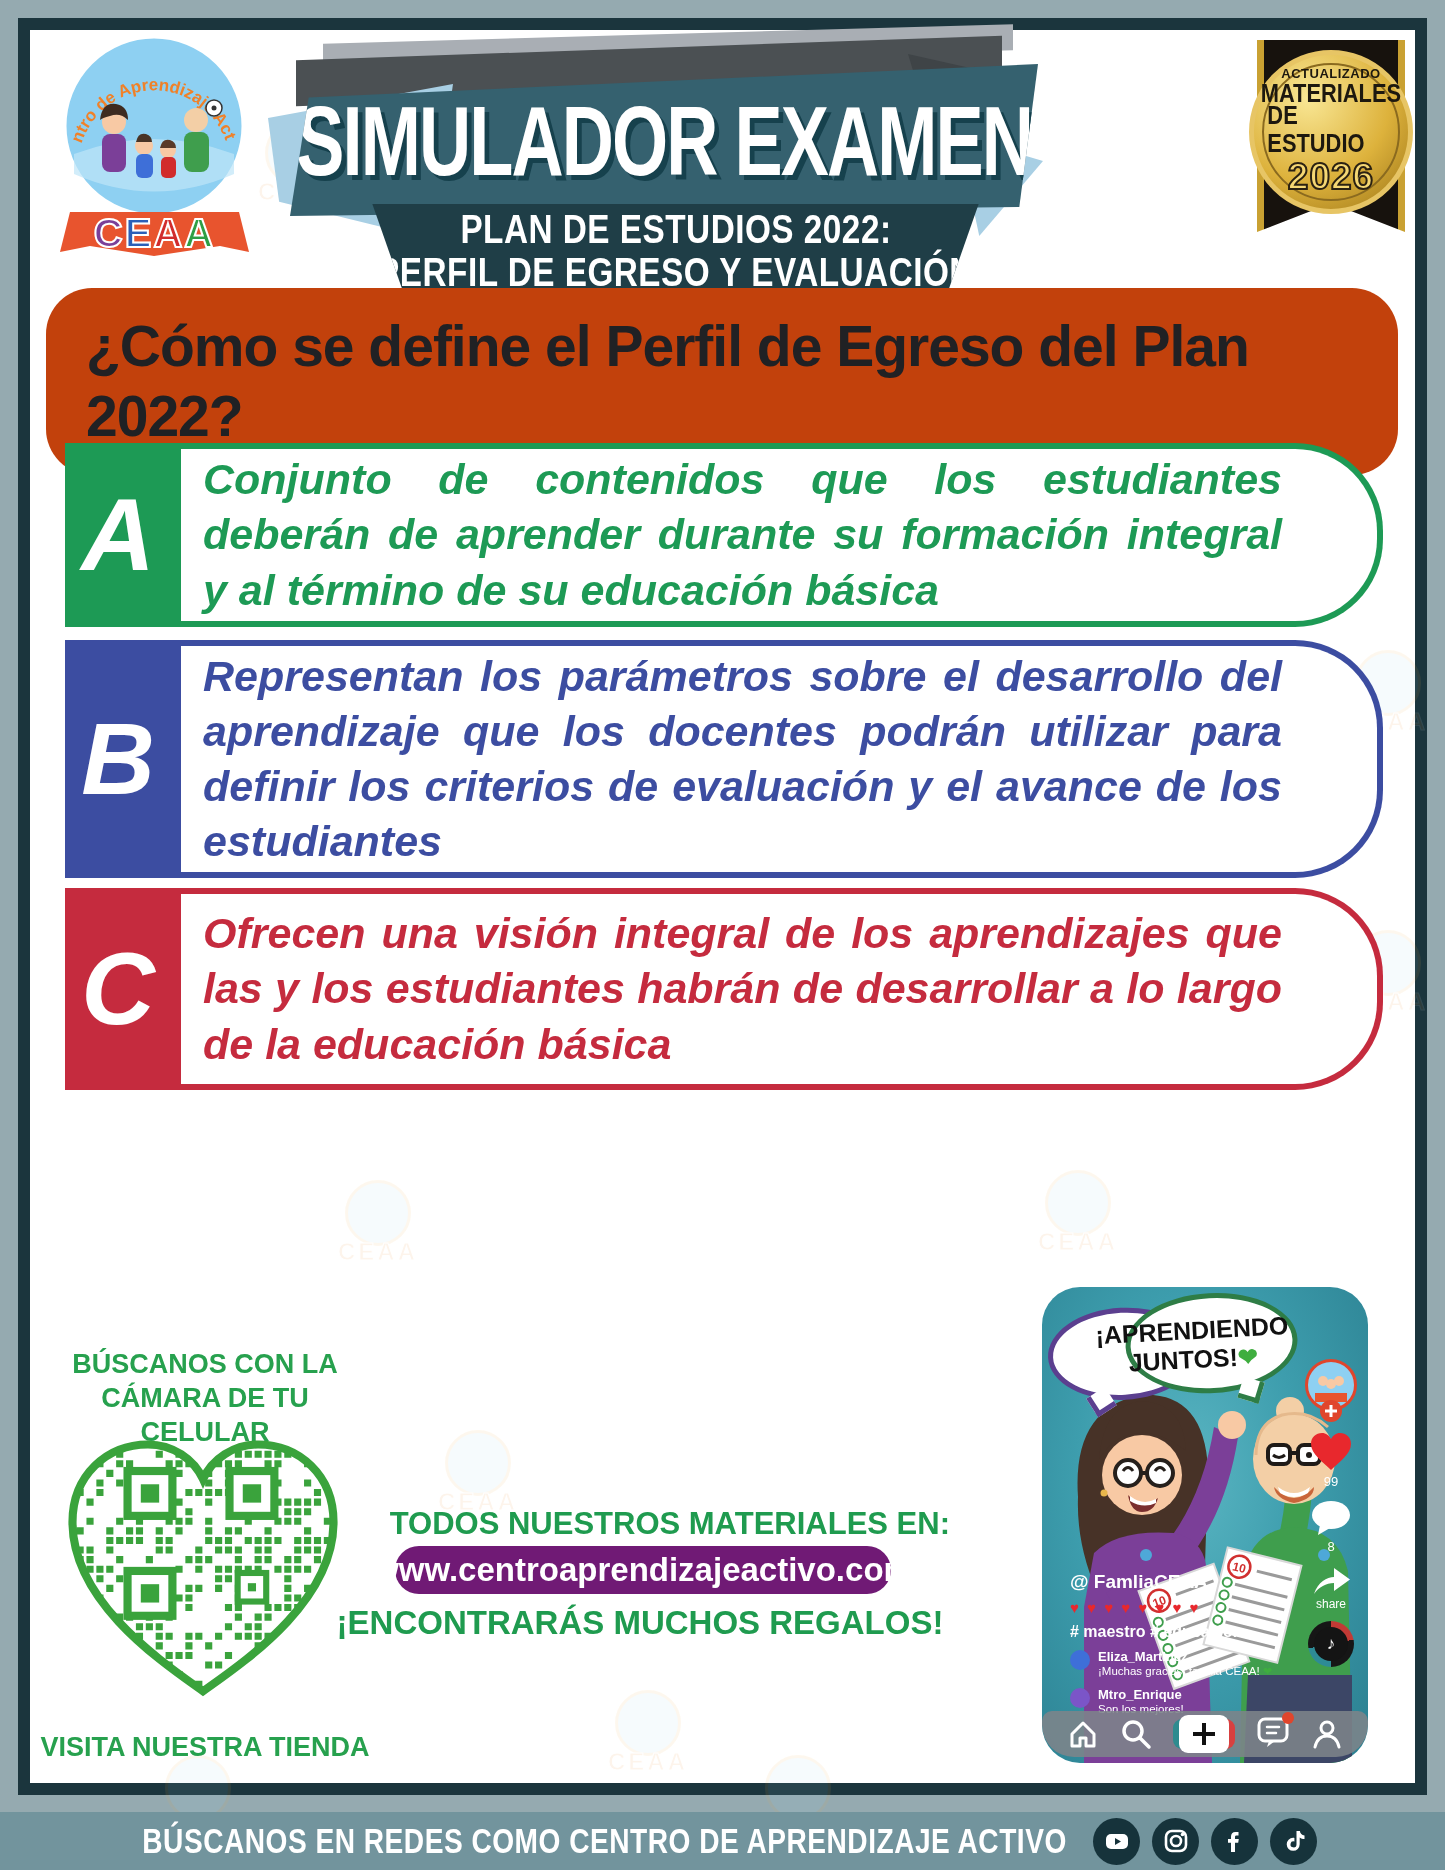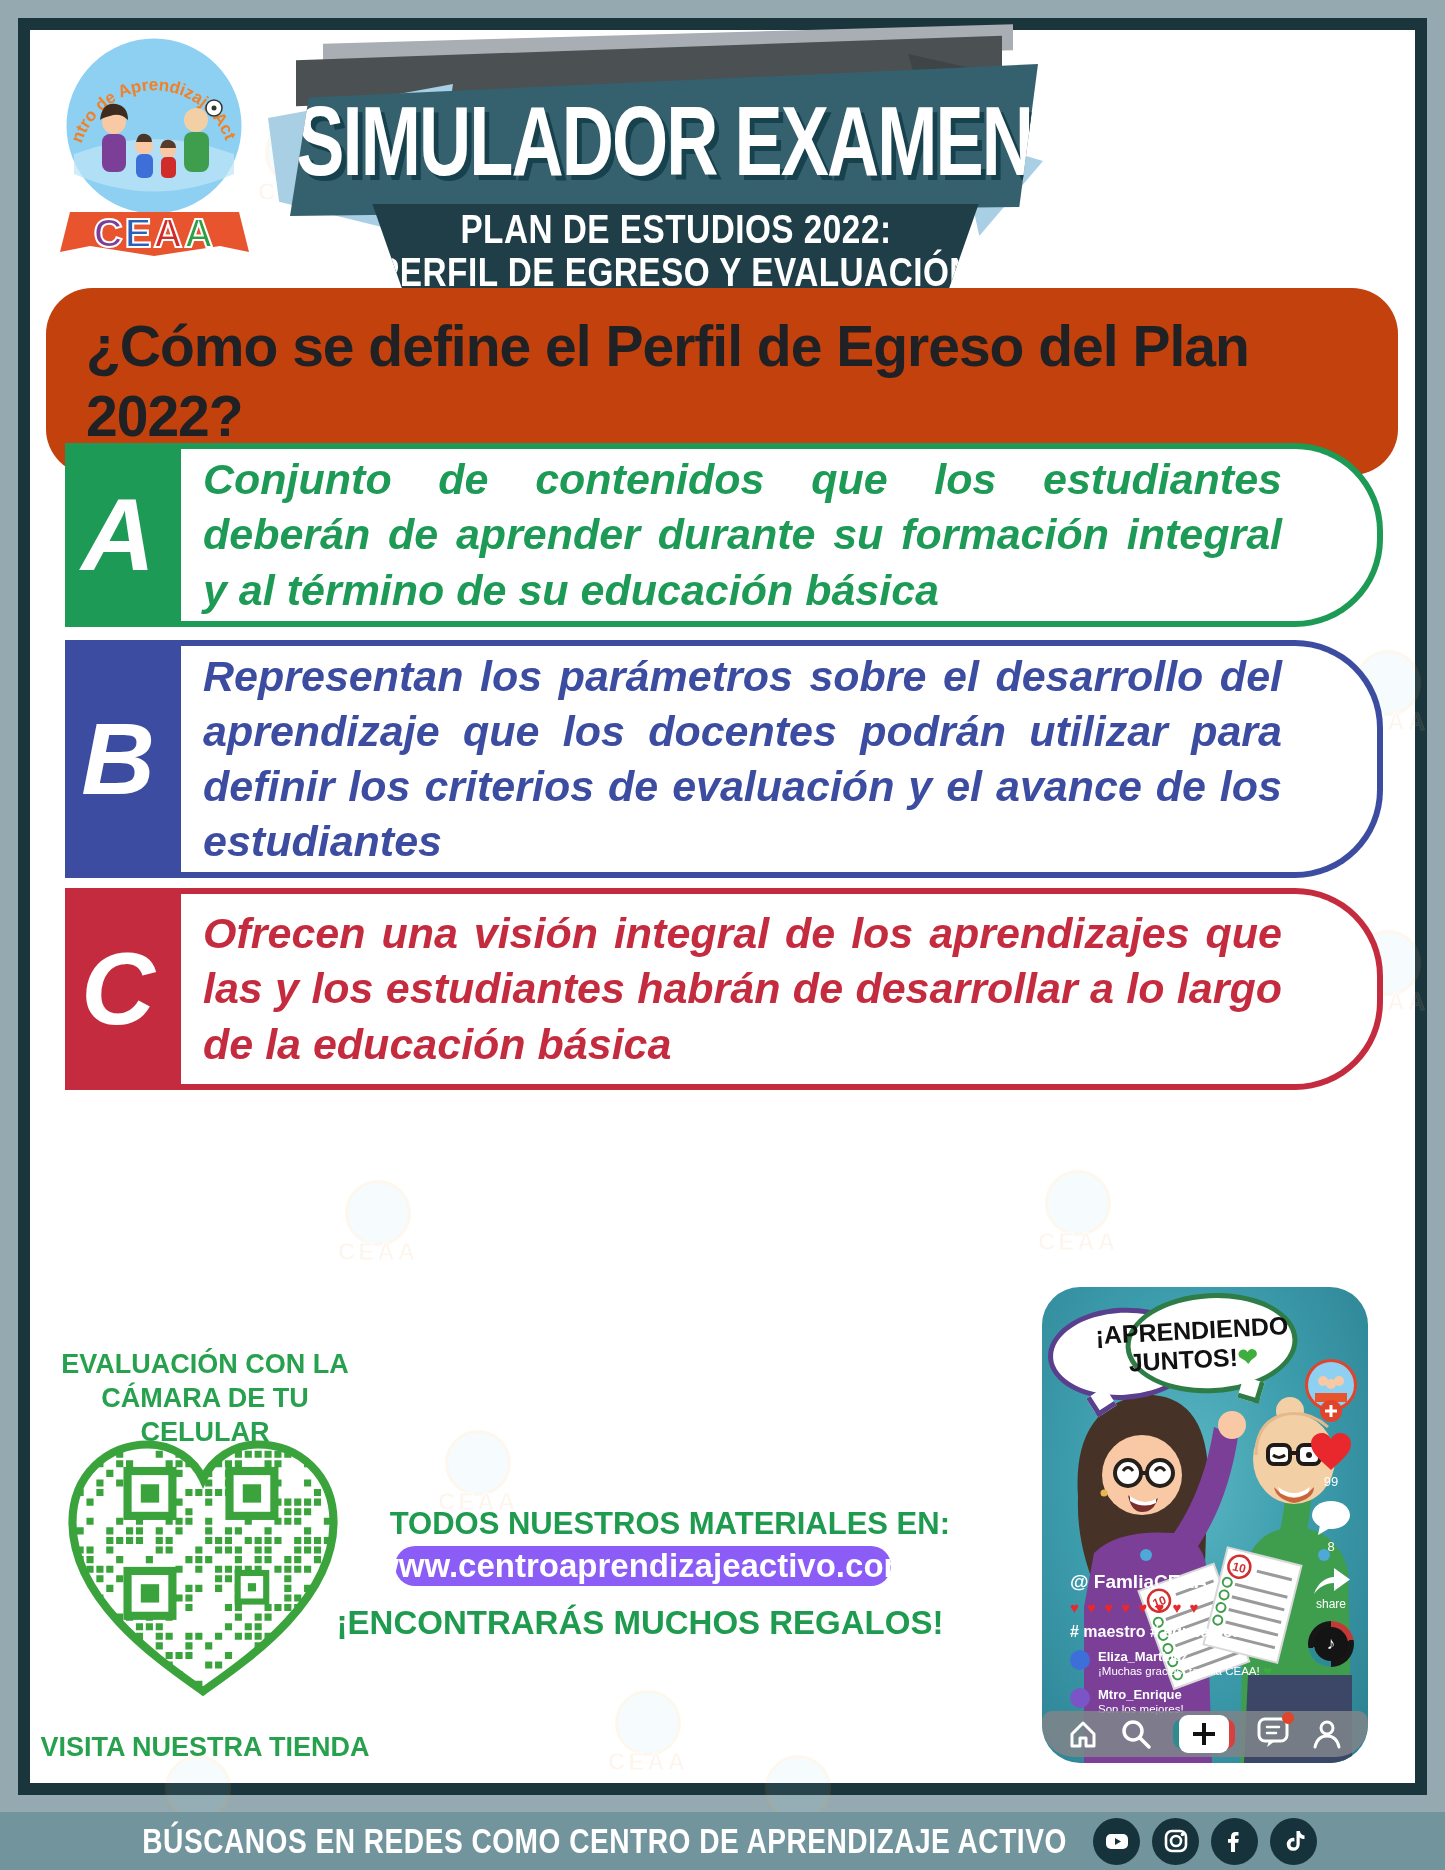--- a/index.html
+++ b/index.html
@@ -85,21 +85,21 @@
   
   .scan-label { position:absolute; left:40px; top:1348px; width:330px; text-align:center;
     color:#27a14e; font-weight:bold; font-size:27px; line-height:1.25; }
   .qr-wrap { position:absolute; left:50px; top:1418px; width:306px; height:312px; }
   .store-label { position:absolute; left:40px; top:1732px; width:330px; text-align:center;
     color:#27a14e; font-weight:bold; font-size:27px; }
 
   
   .materials-label { position:absolute; left:330px; top:1506px; width:620px; text-align:right;
     color:#1f9b4f; font-weight:bold; font-size:31px; }
-  .site-pill { position:absolute; left:395px; top:1546px; width:496px; height:40px; background:#8b5cf6;
+  .site-pill { position:absolute; left:395px; top:1546px; width:496px; height:48px; background:#701a75;
     border-radius:28px; display:flex; align-items:center; justify-content:center; }
   .site-pill span { color:#fff; font-weight:bold; font-size:33px; }
   .gifts-label { position:absolute; left:330px; top:1604px; width:620px; text-align:center;
     color:#1f9b4f; font-weight:bold; font-size:33px; }
 
   
   .scard { position:absolute; left:1042px; top:1287px; width:326px; height:476px; border-radius:38px;
     overflow:hidden; background:radial-gradient(ellipse at 45% 40%, #5ab5c2 0%, #3d9dad 45%, #2b7f90 100%); }
   .scard-art { position:absolute; left:0; top:0; }
   .bubble { position:absolute; left:6px; top:8px; width:256px; height:116px; transform:rotate(-3deg); }
@@ -269,20 +269,31 @@
     </div>
     <div class="bn-sub">
       <div class="bn-sub-line">PLAN DE ESTUDIOS 2022:</div>
       <div class="bn-sub-line">PERFIL DE EGRESO Y EVALUACIÓN</div>
     </div>
     <div class="bn-reactivo">
       <span>REACTIVO 1/25</span>
     </div>
   </div>
 
+  <div class="badge">
+    <div class="badge-ribbon"></div>
+    <div class="badge-coin">
+      <div class="badge-coin-inner">
+        <div class="badge-l1">ACTUALIZADO</div>
+        <div class="badge-l2">MATERIALES</div>
+        <div class="badge-l3">DE ESTUDIO</div>
+        <div class="badge-year">2026</div>
+      </div>
+    </div>
+  </div>
 
   <div class="question">
     <div class="question-text">¿Cómo se define el Perfil de Egreso del Plan 2022?</div>
   </div>
 
   <div class="option opt-a" style="--c:#1d9a55">
     <div class="opt-letter">A</div>
     <div class="opt-body">
       <div class="opt-text">Conjunto de contenidos que los estudiantes deberán de aprender durante su formación integral y al término de su educación básica</div>
     </div>
@@ -294,21 +305,21 @@
     </div>
   </div>
   <div class="option opt-c" style="--c:#c52b3e">
     <div class="opt-letter">C</div>
     <div class="opt-body">
       <div class="opt-text">Ofrecen una visión integral de los aprendizajes que las y los estudiantes habrán de desarrollar a lo largo de la educación básica</div>
     </div>
   </div>
 
   <div class="scan-label">
-    <div>EVALUACIÓN CON LA</div>
+    <div>BÚSCANOS CON LA</div>
     <div>CÁMARA DE TU CELULAR</div>
   </div>
   <div class="qr-wrap">
     <svg id="qr-svg" width="306" height="312" viewBox="0 0 300 306">
       <defs>
         <clipPath id="heartClip">
           <path d="M150 268 C108 238 22 180 22 102 C22 56 56 26 96 26 C120 26 141 40 150 60 C159 40 180 26 204 26 C244 26 278 56 278 102 C278 180 192 238 150 268 Z"></path>
         </clipPath>
       </defs>
       <path d="M150 268 C108 238 22 180 22 102 C22 56 56 26 96 26 C120 26 141 40 150 60 C159 40 180 26 204 26 C244 26 278 56 278 102 C278 180 192 238 150 268 Z" fill="#ffffff" stroke="#3aa33c" stroke-width="8"></path>

